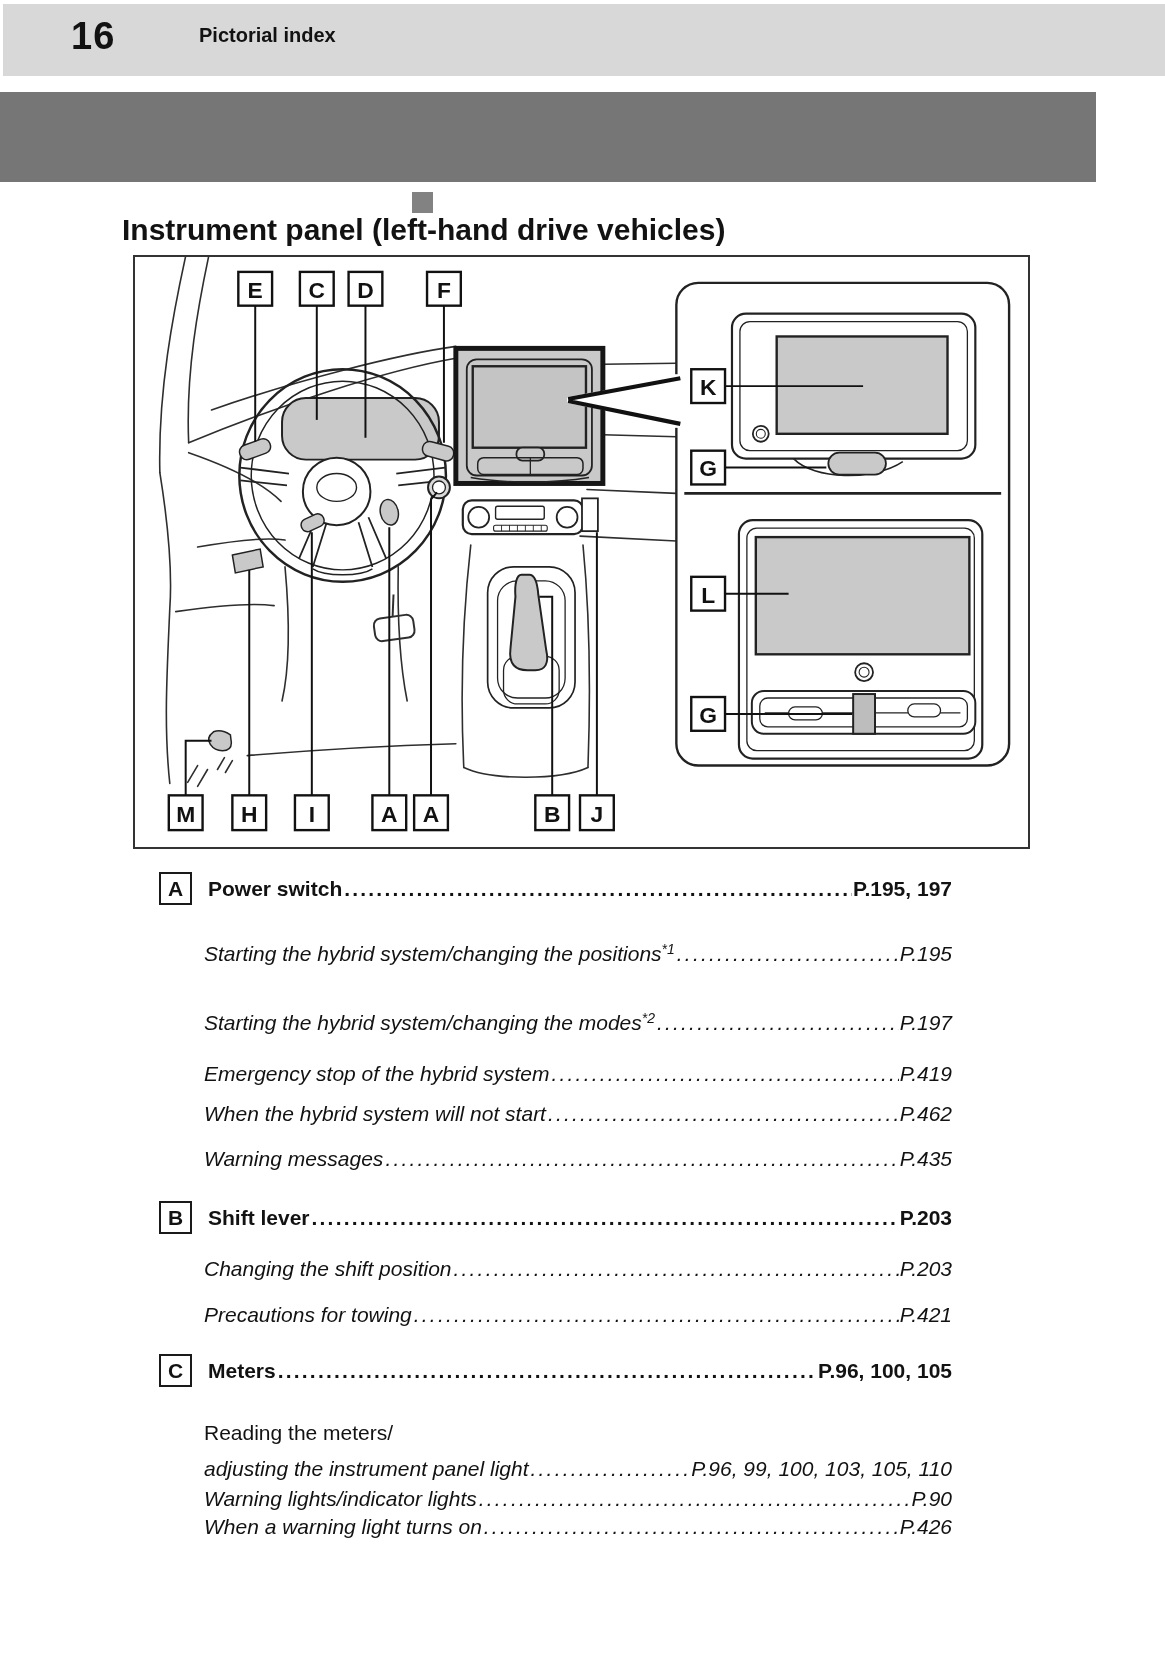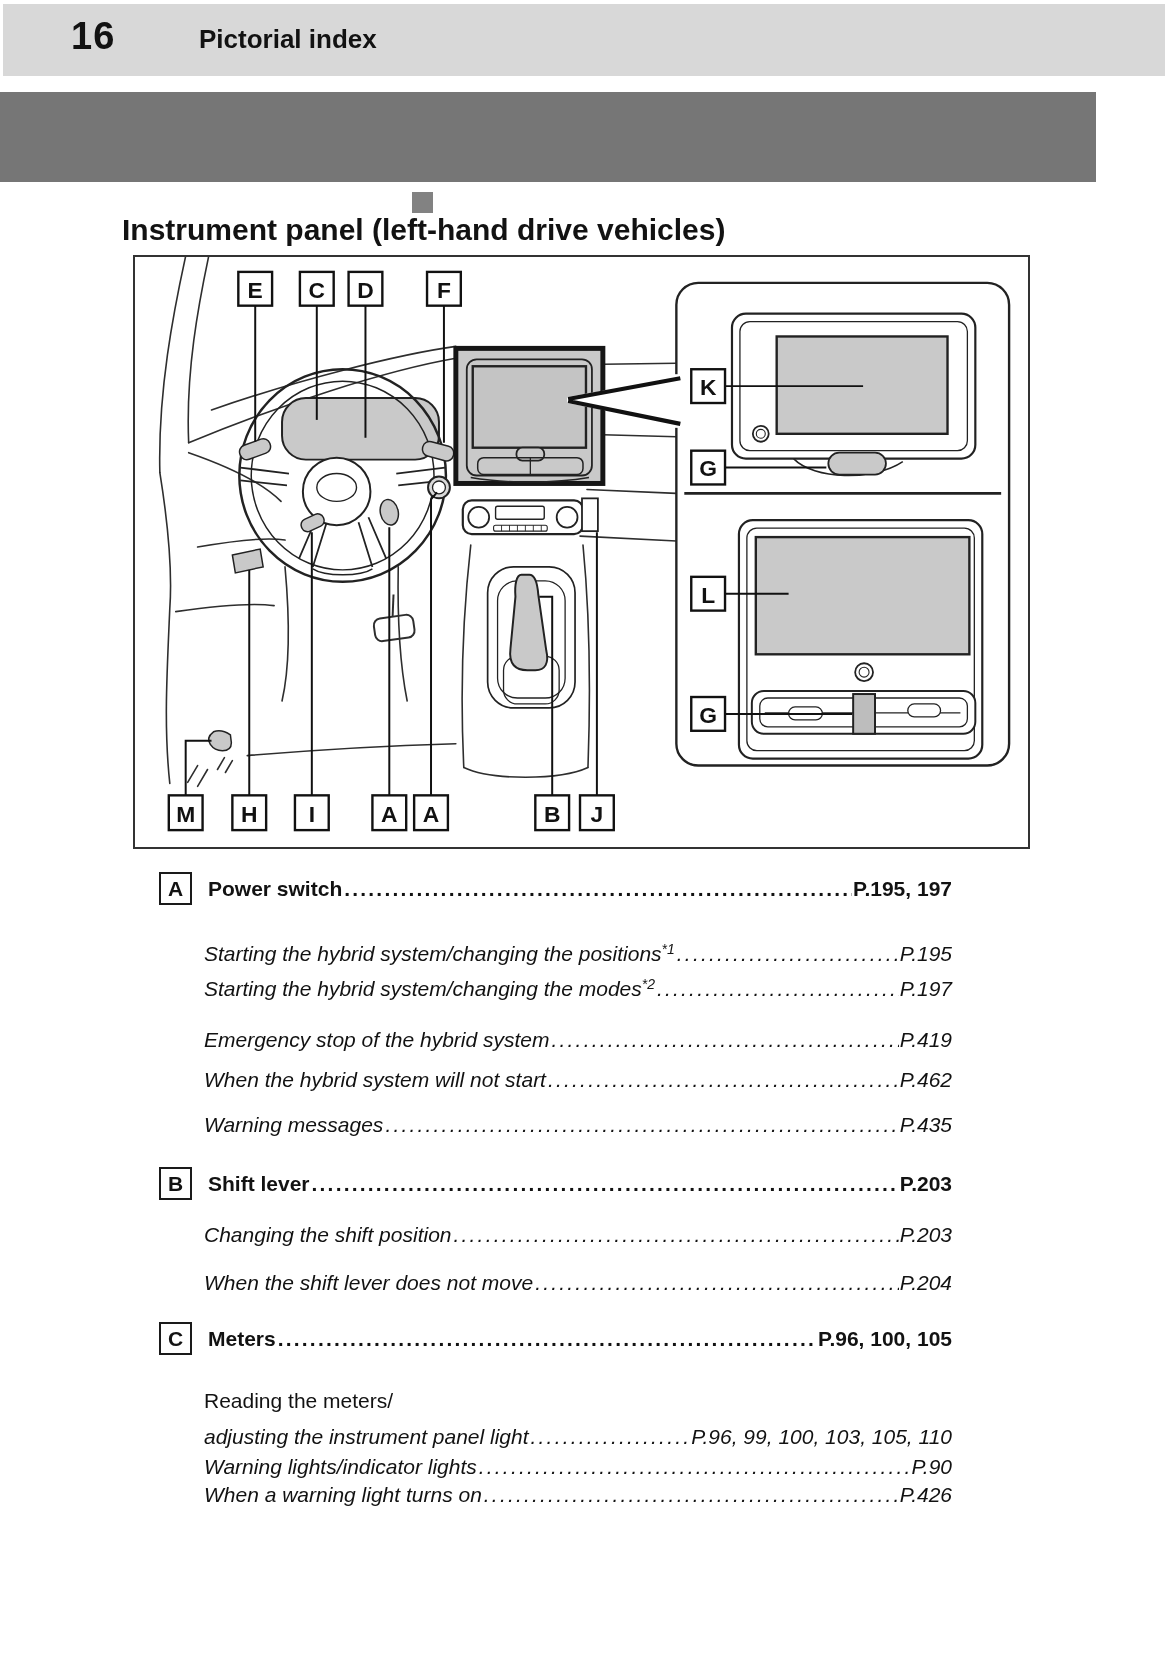--- a/index.html
+++ b/index.html
@@ -15,21 +15,21 @@
   .header-bar {
     position:absolute; left:3px; right:0; top:4px; height:72px;
     background:#d8d8d8;
   }
   .page-num {
     position:absolute; left:71px; top:15px;
     font-size:38px; font-weight:bold; letter-spacing:1px;
   }
   .header-title {
     position:absolute; left:199px; top:24px;
-    font-size:26px; font-weight:bold;
+    font-size:20px; font-weight:bold;
   }
   .dark-band {
     position:absolute; left:0; top:92px; width:1096px; height:90px;
     background:#767676;
   }
   
   .heading {
     position:absolute; left:122px; top:192px;
     display:flex; align-items:center;
     font-size:30px; font-weight:bold; white-space:nowrap;flex-direction:column;
@@ -295,21 +295,21 @@
     <span class="letterbox">A</span>
     <span class="lbl">Power switch</span>
     <span class="dots"></span>
     <span class="pg">P.195, 197</span>
   </div>
   <div class="row sub" style="margin-top:30px">
     <span class="lbl"><span>Starting the hybrid system/changing the positions</span><sup>*1</sup></span>
     <span class="dots"></span>
     <span class="pg">P.195</span>
   </div>
-  <div class="row sub" style="margin-top:2px">
+  <div class="row sub" style="margin-top:36px">
     <span class="lbl"><span>Starting the hybrid system/changing the modes</span><sup>*2</sup></span>
     <span class="dots"></span>
     <span class="pg">P.197</span>
   </div>
   <div class="row sub" style="margin-top:23px">
     <span class="lbl">Emergency stop of the hybrid system</span>
     <span class="dots"></span>
     <span class="pg">P.419</span>
   </div>
   <div class="row sub" style="margin-top:12px">
@@ -327,24 +327,24 @@
     <span class="letterbox">B</span>
     <span class="lbl">Shift lever</span>
     <span class="dots"></span>
     <span class="pg">P.203</span>
   </div>
   <div class="row sub" style="margin-top:21px">
     <span class="lbl">Changing the shift position</span>
     <span class="dots"></span>
     <span class="pg">P.203</span>
   </div>
-  <div class="row sub" style="margin-top:20px">
-    <span class="lbl">When the shift lever does not move</span>
-    <span class="dots"></span>
-    <span class="pg">P.204</span>
+  <div class="row sub" style="margin-top:18px">
+    <span class="lbl">Precautions for towing </span>
+    <span class="dots"></span>
+    <span class="pg">P.421</span>
   </div>
 
   <div class="row main" style="margin-top:25px">
     <span class="letterbox">C</span>
     <span class="lbl">Meters </span>
     <span class="dots"></span>
     <span class="pg">P.96, 100, 105</span>
   </div>
   <div class="tl1" style="margin-top:32px">Reading the meters/</div>
   <div class="row sub" style="margin-top:8px">

